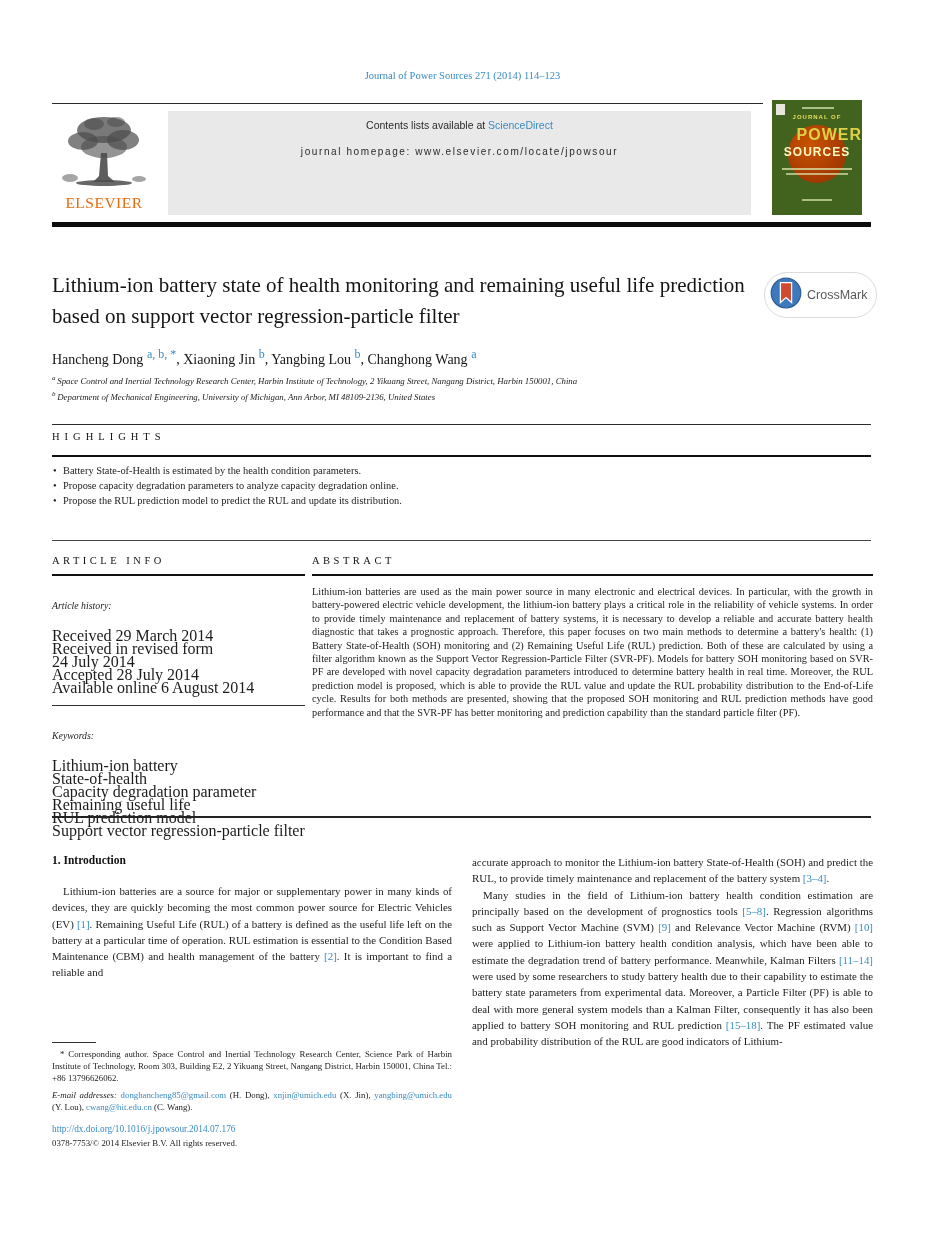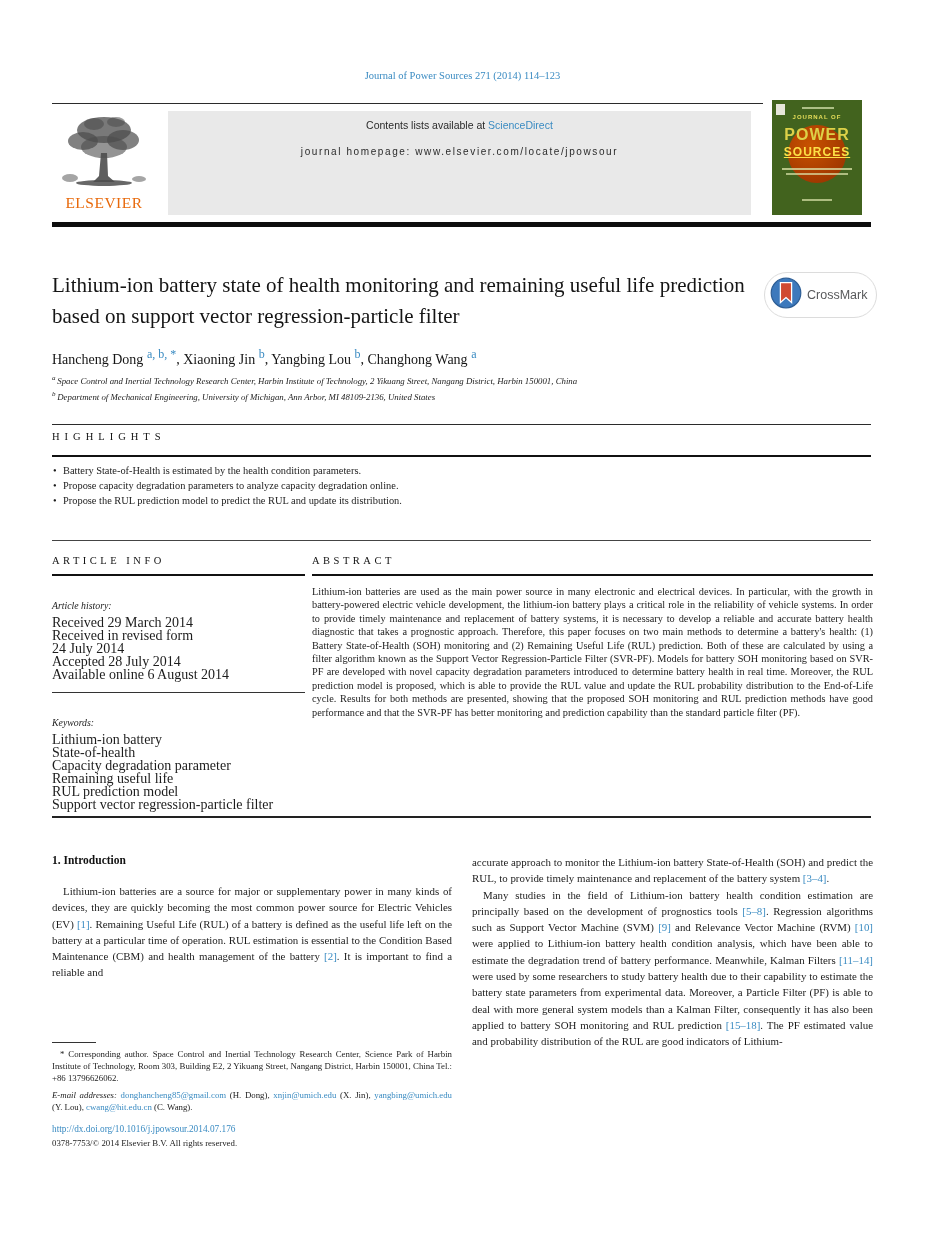--- a/index.html
+++ b/index.html
@@ -27,24 +27,24 @@
   .rule-thick { left:52px; top:222px; width:819px; height:5px; background:#0d0d0d; }
 
   
   .cover { position:absolute; left:772px; top:100px; width:90px; height:115px; background:#42631e; }
   .cover-minibox { position:absolute; left:4px; top:4px; width:9px; height:11px; background:#e6e6da; }
   .cover-topbar { position:absolute; left:30px; top:7px; width:32px; height:2px; background:rgba(200,215,160,.8); }
   .cover-journalof { position:absolute; left:0; top:14px; width:100%; text-align:center;
     font-family:"Liberation Sans", sans-serif; font-weight:bold; font-size:6px; letter-spacing:1px; color:#e7df5a; }
   .cover-circle { position:absolute; left:16px; top:25px; width:58px; height:58px; border-radius:50%;
     background:radial-gradient(circle at 38% 35%, #c85200 0%, #a83c00 60%, #8f3200 100%); }
-  .cover-t1 { position:absolute; left:0; top:26px; width:100%; text-align:center;
+  .cover-t1 { position:absolute; left:0; top:26px; width:100%; text-align:right;
     font-family:"Liberation Sans", sans-serif; font-weight:900; font-size:16px; letter-spacing:1px; color:#ddd148; }
   .cover-t2 { position:absolute; left:0; top:45px; width:100%; text-align:center;
-    font-family:"Liberation Sans", sans-serif; font-weight:900; font-size:12px; letter-spacing:1px; color:#fde047;text-decoration:underline; }
+    font-family:"Liberation Sans", sans-serif; font-weight:900; font-size:12px; letter-spacing:1px; color:#fef9c3; }
   .cover-sub1 { position:absolute; left:10px; top:68px; width:70px; height:2px; background:rgba(220,228,170,.75); }
   .cover-sub2 { position:absolute; left:14px; top:73px; width:62px; height:2px; background:rgba(220,228,170,.7); }
   .cover-bot { position:absolute; left:30px; top:99px; width:30px; height:2px; background:rgba(220,228,170,.7); }
 
   
   .art-title { position:absolute; left:52px; top:270px; width:705px; font-size:21px;
     line-height:31px; color:#151515; }
   .crossmark { position:absolute; left:764px; top:272px; display:flex; align-items:center; gap:5px;
     border:1px solid #dcdcdc; border-radius:24px; padding:4px 9px 4px 5px; background:#fff; }
   .crossmark-label { font-family:"Liberation Sans", sans-serif; font-size:12.5px; color:#58595b; }
@@ -63,21 +63,21 @@
   .hl-item::before { content:"\2022"; position:absolute; left:1px; top:0; }
   .rule-hl-bot { left:52px; top:540px; width:819px; height:1px; background:#444; }
 
   
   .info-col { position:absolute; left:52px; top:555px; width:253px; }
   .abs-col  { position:absolute; left:312px; top:555px; width:561px; }
   .sec-head { font-size:10.5px; letter-spacing:3.5px; color:#111; }
   .rule-in { height:2px; background:#111; margin-top:8px; }
   .rule-in-thin { height:1px; background:#333; margin-top:11px; }
   .info-label { font-style:italic; font-size:9.8px; margin-top:24px; }
-  .info-list { font-size:14px; line-height:13px; margin-top:5px; }
+  .info-list { font-size:16px; line-height:13px; margin-top:18px; }
   .abs-text { font-size:10.3px; line-height:13.4px; text-align:justify; margin-top:9px; color:#1c1c1c; }
   .abs-copy { font-size:10.3px; text-align:right; margin-top:1px; }
 
   
   .rule-body-top { left:52px; top:816px; width:819px; height:1.5px; background:#222; }
   .col-left  { position:absolute; left:52px;  top:854px; width:400px; }
   .col-right { position:absolute; left:472px; top:854px; width:401px; }
   .sec1-head { font-size:11.5px; font-weight:bold; color:#111; }
   .body-p { font-size:10.9px; line-height:16.3px; text-align:justify; margin:0; }
   .col-left .body-p { margin-top:17px; text-indent:11px; }

